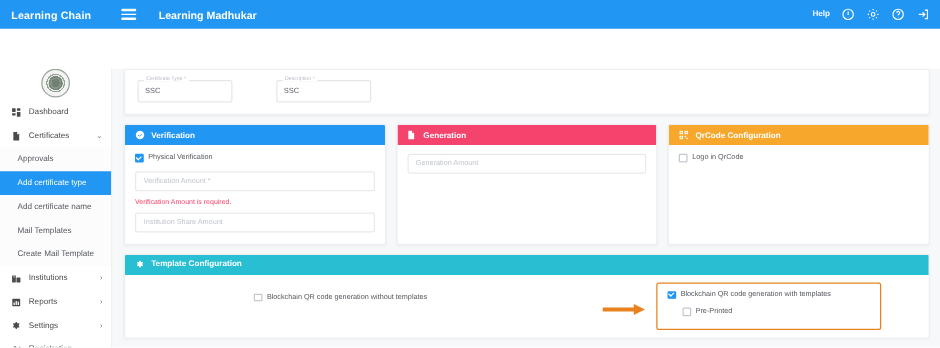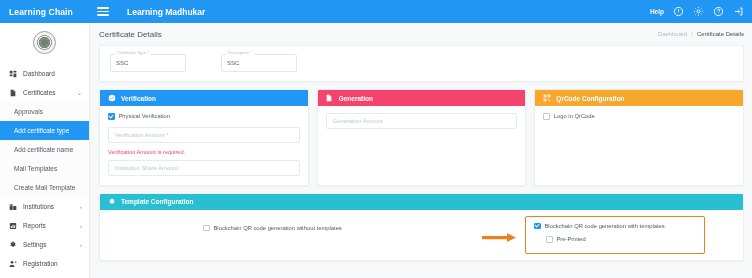--- a/index.html
+++ b/index.html
@@ -3,21 +3,21 @@
 <meta charset="utf-8">
 <style>
   * { box-sizing: border-box; margin: 0; padding: 0; }
   html, body {
     width: 752px; height: 278px;
     overflow: hidden;
     font-family: "Liberation Sans", sans-serif;
     background: #ffffff;
     color: #3f4254;
   }
-  #app { position: relative; width: 752px; height: 278px; display: flex; flex-direction: column; }
+  #app { position: relative; width: 752px; height: 278px; display: flex; flex-direction: column; gap: 32px; }
 
   
   .topbar {
     height: 23px; flex: 0 0 23px;
     background: #2196f3;
     display: flex; align-items: center;
     color: #ffffff;
     padding: 0 8px 0 9px;
   }
   .brand { font-size: 8.5px; font-weight: bold; letter-spacing: .15px; white-space: nowrap; }
@@ -302,28 +302,20 @@
               </svg>
           </span>
           <span class="lbl">Registration</span>
         </div>
 
       </div>
     </div>
 
     <div class="main">
 
-      <div class="page-head">
-        <span class="page-title">Certificate Details</span>
-        <div class="crumbs">
-          <span class="crumb-muted">Dashboard</span>
-          <span class="crumb-sep">/</span>
-          <span class="crumb-cur">Certificate Details</span>
-        </div>
-      </div>
 
       <div class="card form-card">
         <div class="field-row">
           <div class="field">
             <span class="field-label">Certificate Type *</span>
             <div class="field-box">SSC</div>
           </div>
           <div class="field">
             <span class="field-label">Description *</span>
             <div class="field-box">SSC</div>

